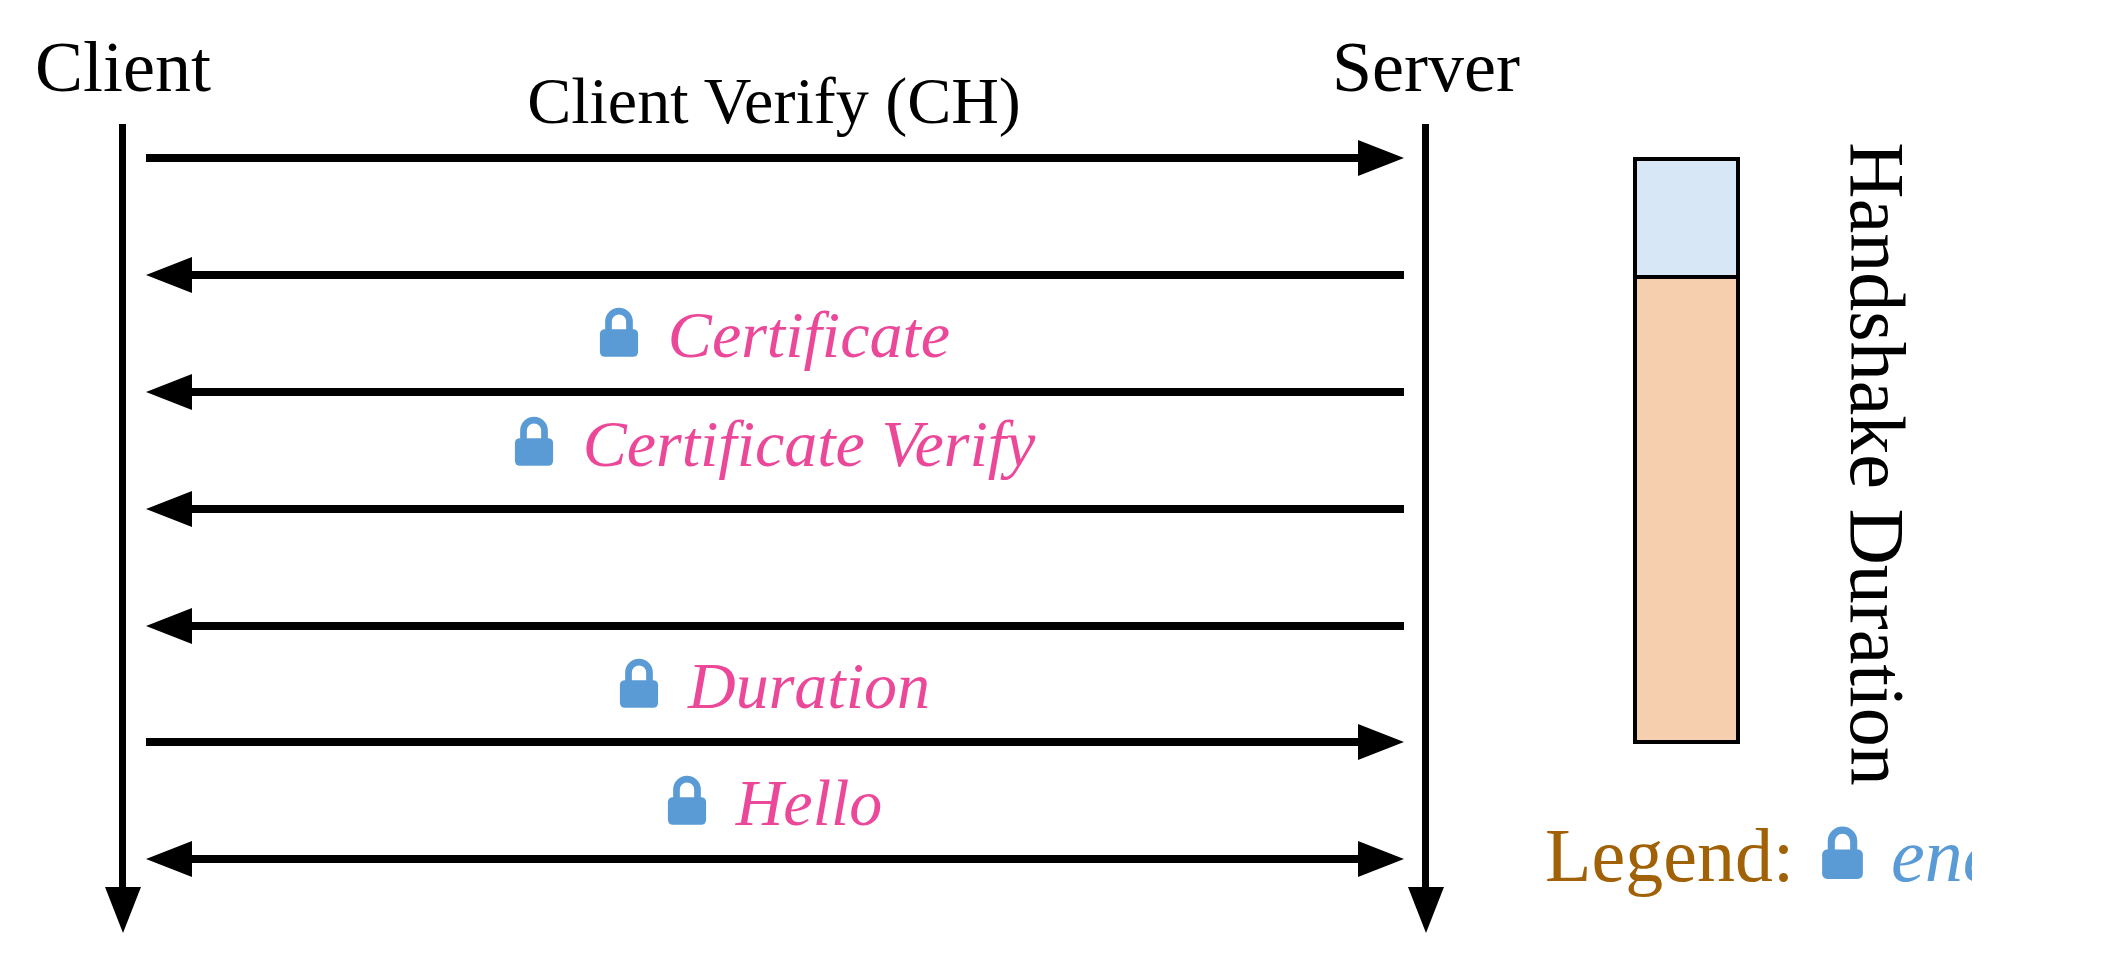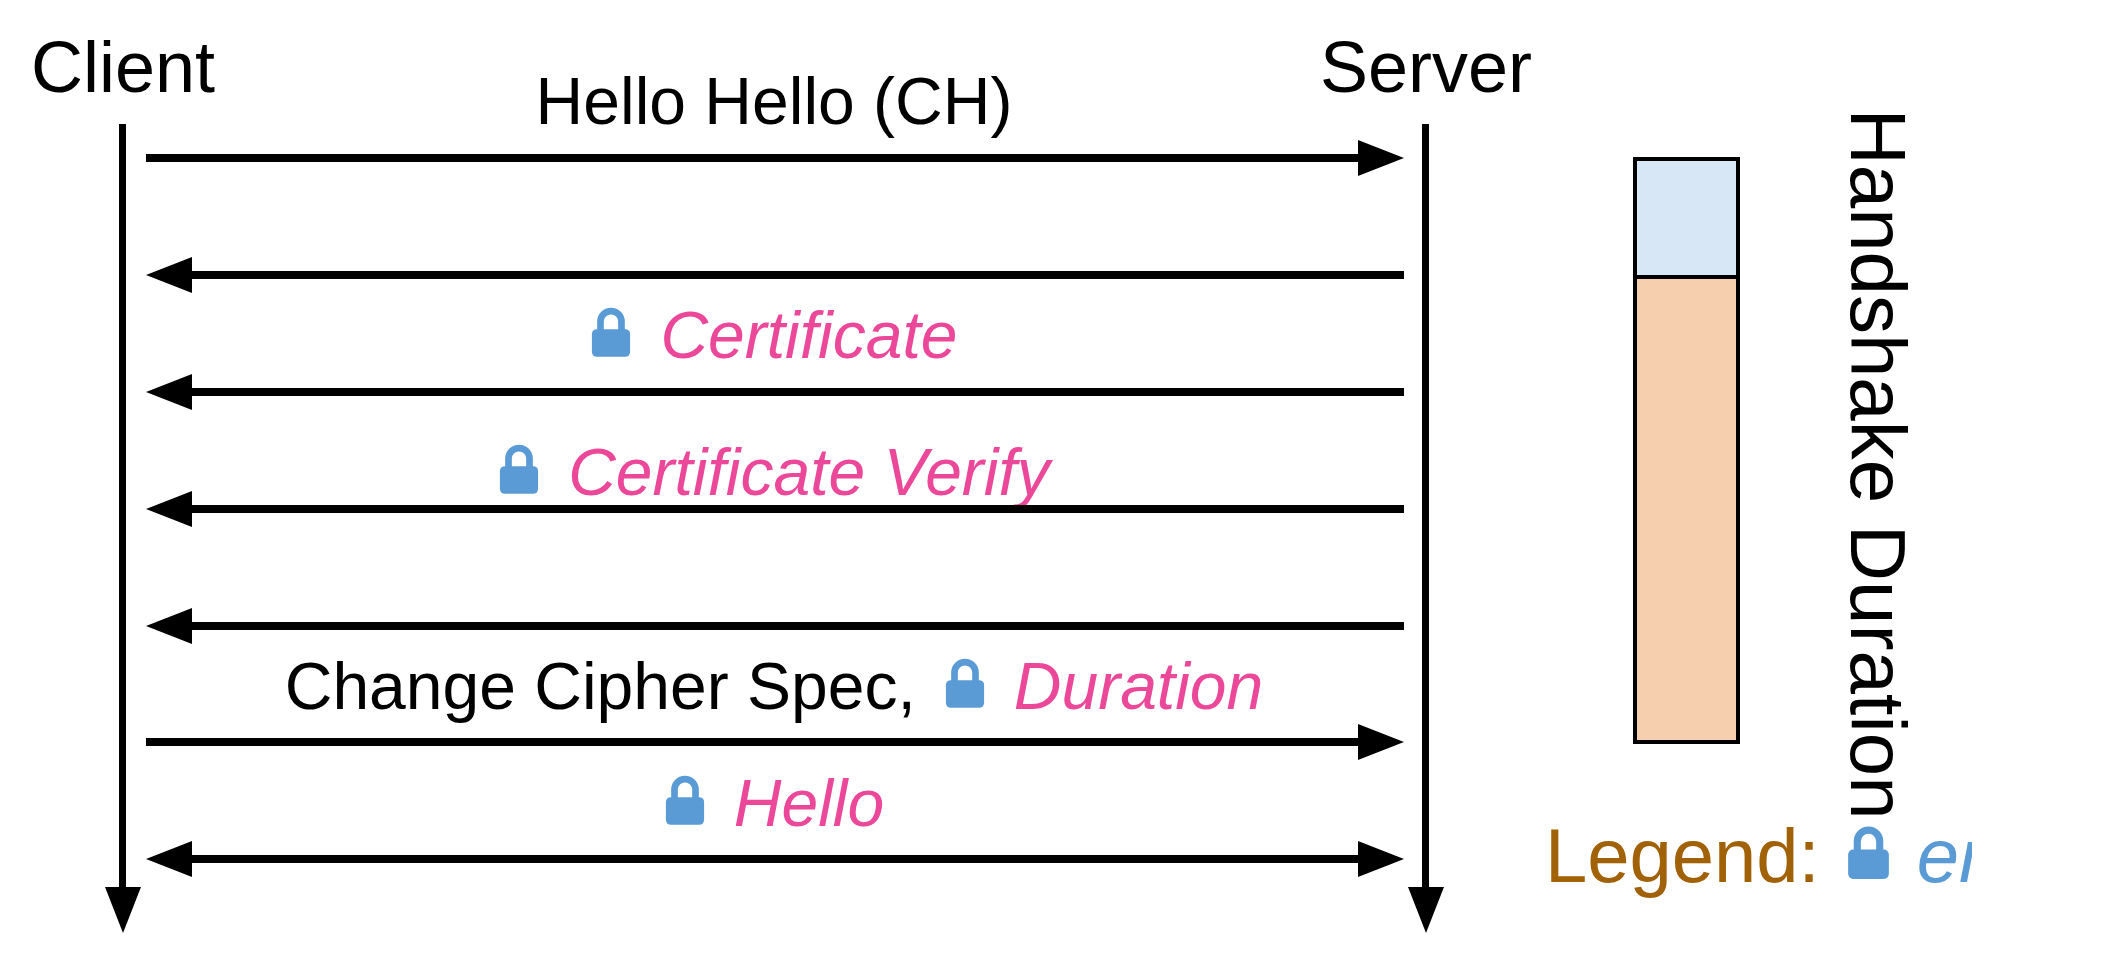--- a/index.html
+++ b/index.html
@@ -6,21 +6,21 @@
     margin: 0;
     padding: 0;
     background: #ffffff;
   }
   .canvas {
     position: relative;
     width: 1972px;
     height: 968px;
     background: #ffffff;
     overflow: hidden;
-    font-family: Liberation Sans, sans-serif;
+    font-family: Liberation Serif, serif;
     color: #000000;
   }
 
   
   .actor-label {
     position: absolute;
     top: 30px;
     transform: translateX(-50%);
     font-size: 72px;
     line-height: 1.05;
@@ -167,21 +167,21 @@
   <div class="lifeline lifeline-client">
     <div class="shaft"></div>
     <div class="down-head"></div>
   </div>
   <div class="lifeline lifeline-server">
     <div class="shaft"></div>
     <div class="down-head"></div>
   </div>
 
   <div class="msg-label" style="top:61px">
-    <span class="plain">Hello Hello (CH)</span>
+    <span class="plain">Client Verify (CH)</span>
   </div>
   <div class="arrow dir-right" style="top:140px">
     <span class="shaft"></span>
     <span class="head head-r"></span>
   </div>
 
   <div class="arrow dir-left" style="top:257px">
     <span class="shaft"></span>
     <span class="head head-l"></span>
   </div>
@@ -193,41 +193,40 @@
         <rect x="2" y="23" width="40" height="29" rx="5" fill="#5b9bd5"></rect>
       </svg>
     </span>
     <span class="enc">Certificate</span>
   </div>
   <div class="arrow dir-left" style="top:374px">
     <span class="shaft"></span>
     <span class="head head-l"></span>
   </div>
 
-  <div class="msg-label" style="top:432px">
+  <div class="msg-label" style="top:404px">
     <span class="lock">
       <svg width="42" height="52" viewBox="0 0 44 54" aria-hidden="true">
         <path d="M11 25 V15 a11 11 0 0 1 22 0 V25" fill="none" stroke="#5b9bd5" stroke-width="7"></path>
         <rect x="2" y="23" width="40" height="29" rx="5" fill="#5b9bd5"></rect>
       </svg>
     </span>
     <span class="enc">Certificate Verify</span>
   </div>
   <div class="arrow dir-left" style="top:491px">
     <span class="shaft"></span>
     <span class="head head-l"></span>
   </div>
 
   <div class="arrow dir-left" style="top:608px">
     <span class="shaft"></span>
     <span class="head head-l"></span>
   </div>
 
   <div class="msg-label" style="top:646px">
-    <span class="plain">Change Cipher Spec,</span>
     <span class="lock">
       <svg width="42" height="52" viewBox="0 0 44 54" aria-hidden="true">
         <path d="M11 25 V15 a11 11 0 0 1 22 0 V25" fill="none" stroke="#5b9bd5" stroke-width="7"></path>
         <rect x="2" y="23" width="40" height="29" rx="5" fill="#5b9bd5"></rect>
       </svg>
     </span>
     <span class="enc">Duration</span>
   </div>
   <div class="arrow dir-right" style="top:724px">
     <span class="shaft"></span>

